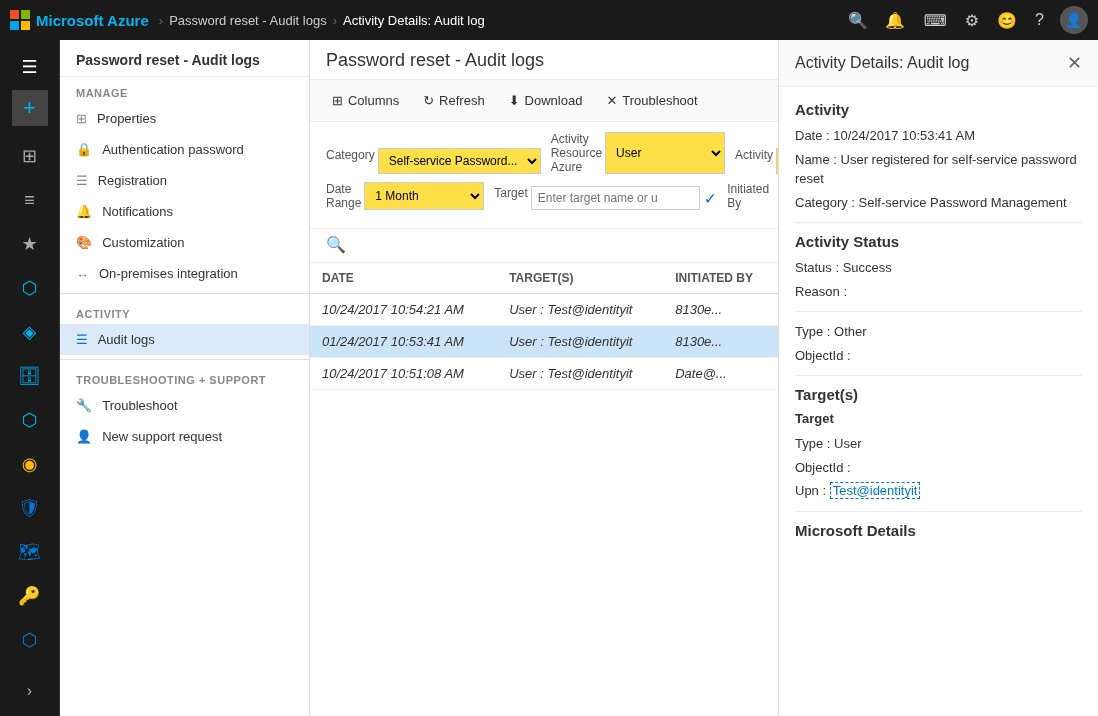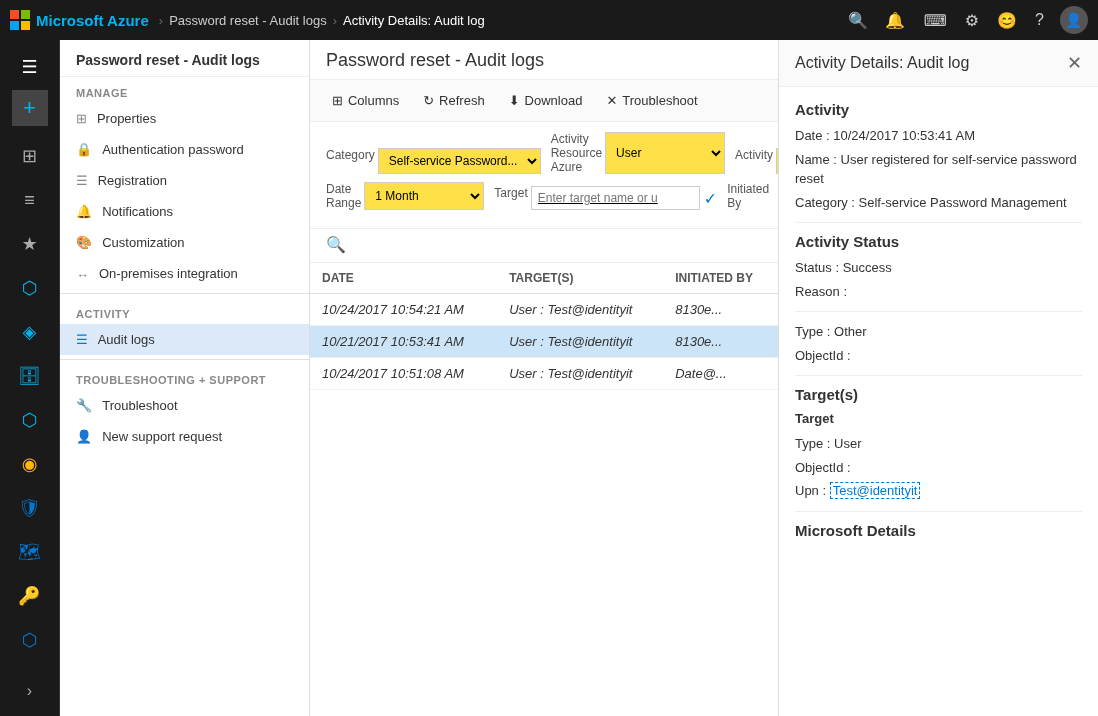--- a/index.html
+++ b/index.html
@@ -219,21 +219,20 @@
       border: 1px solid #ccc;
       background: #fde047;
       min-width: 120px;
       cursor: pointer;
     }
     .filter-input {
       font-size: 12px;
       padding: 4px 6px;
       border: 1px solid #ccc;
       min-width: 140px;
-      text-decoration: underline;
     }
 
     .search-bar {
       display: flex;
       align-items: center;
       gap: 6px;
       padding: 6px 16px 8px;
       border-bottom: 1px solid #eee;
     }
     .search-bar input {
@@ -503,21 +502,21 @@
             <th>INITIATED BY</th>
           </tr>
         </thead>
         <tbody id="table-body">
         <tr>
       <td>10/24/2017 10:54:21 AM</td>
       <td>User : Test@identityit</td>
       <td>8130e...</td>
     </tr>
             <tr class="selected">
-      <td>10/21/2017 10:53:41 AM</td>
+      <td>01/24/2017 10:53:41 AM</td>
       <td>User : Test@identityit</td>
       <td>8130e...</td>
     </tr>
             <tr>
       <td>10/24/2017 10:51:08 AM</td>
       <td>User : Test@identityit</td>
       <td>Date@...</td>
     </tr>
           </tbody>
       </table>

